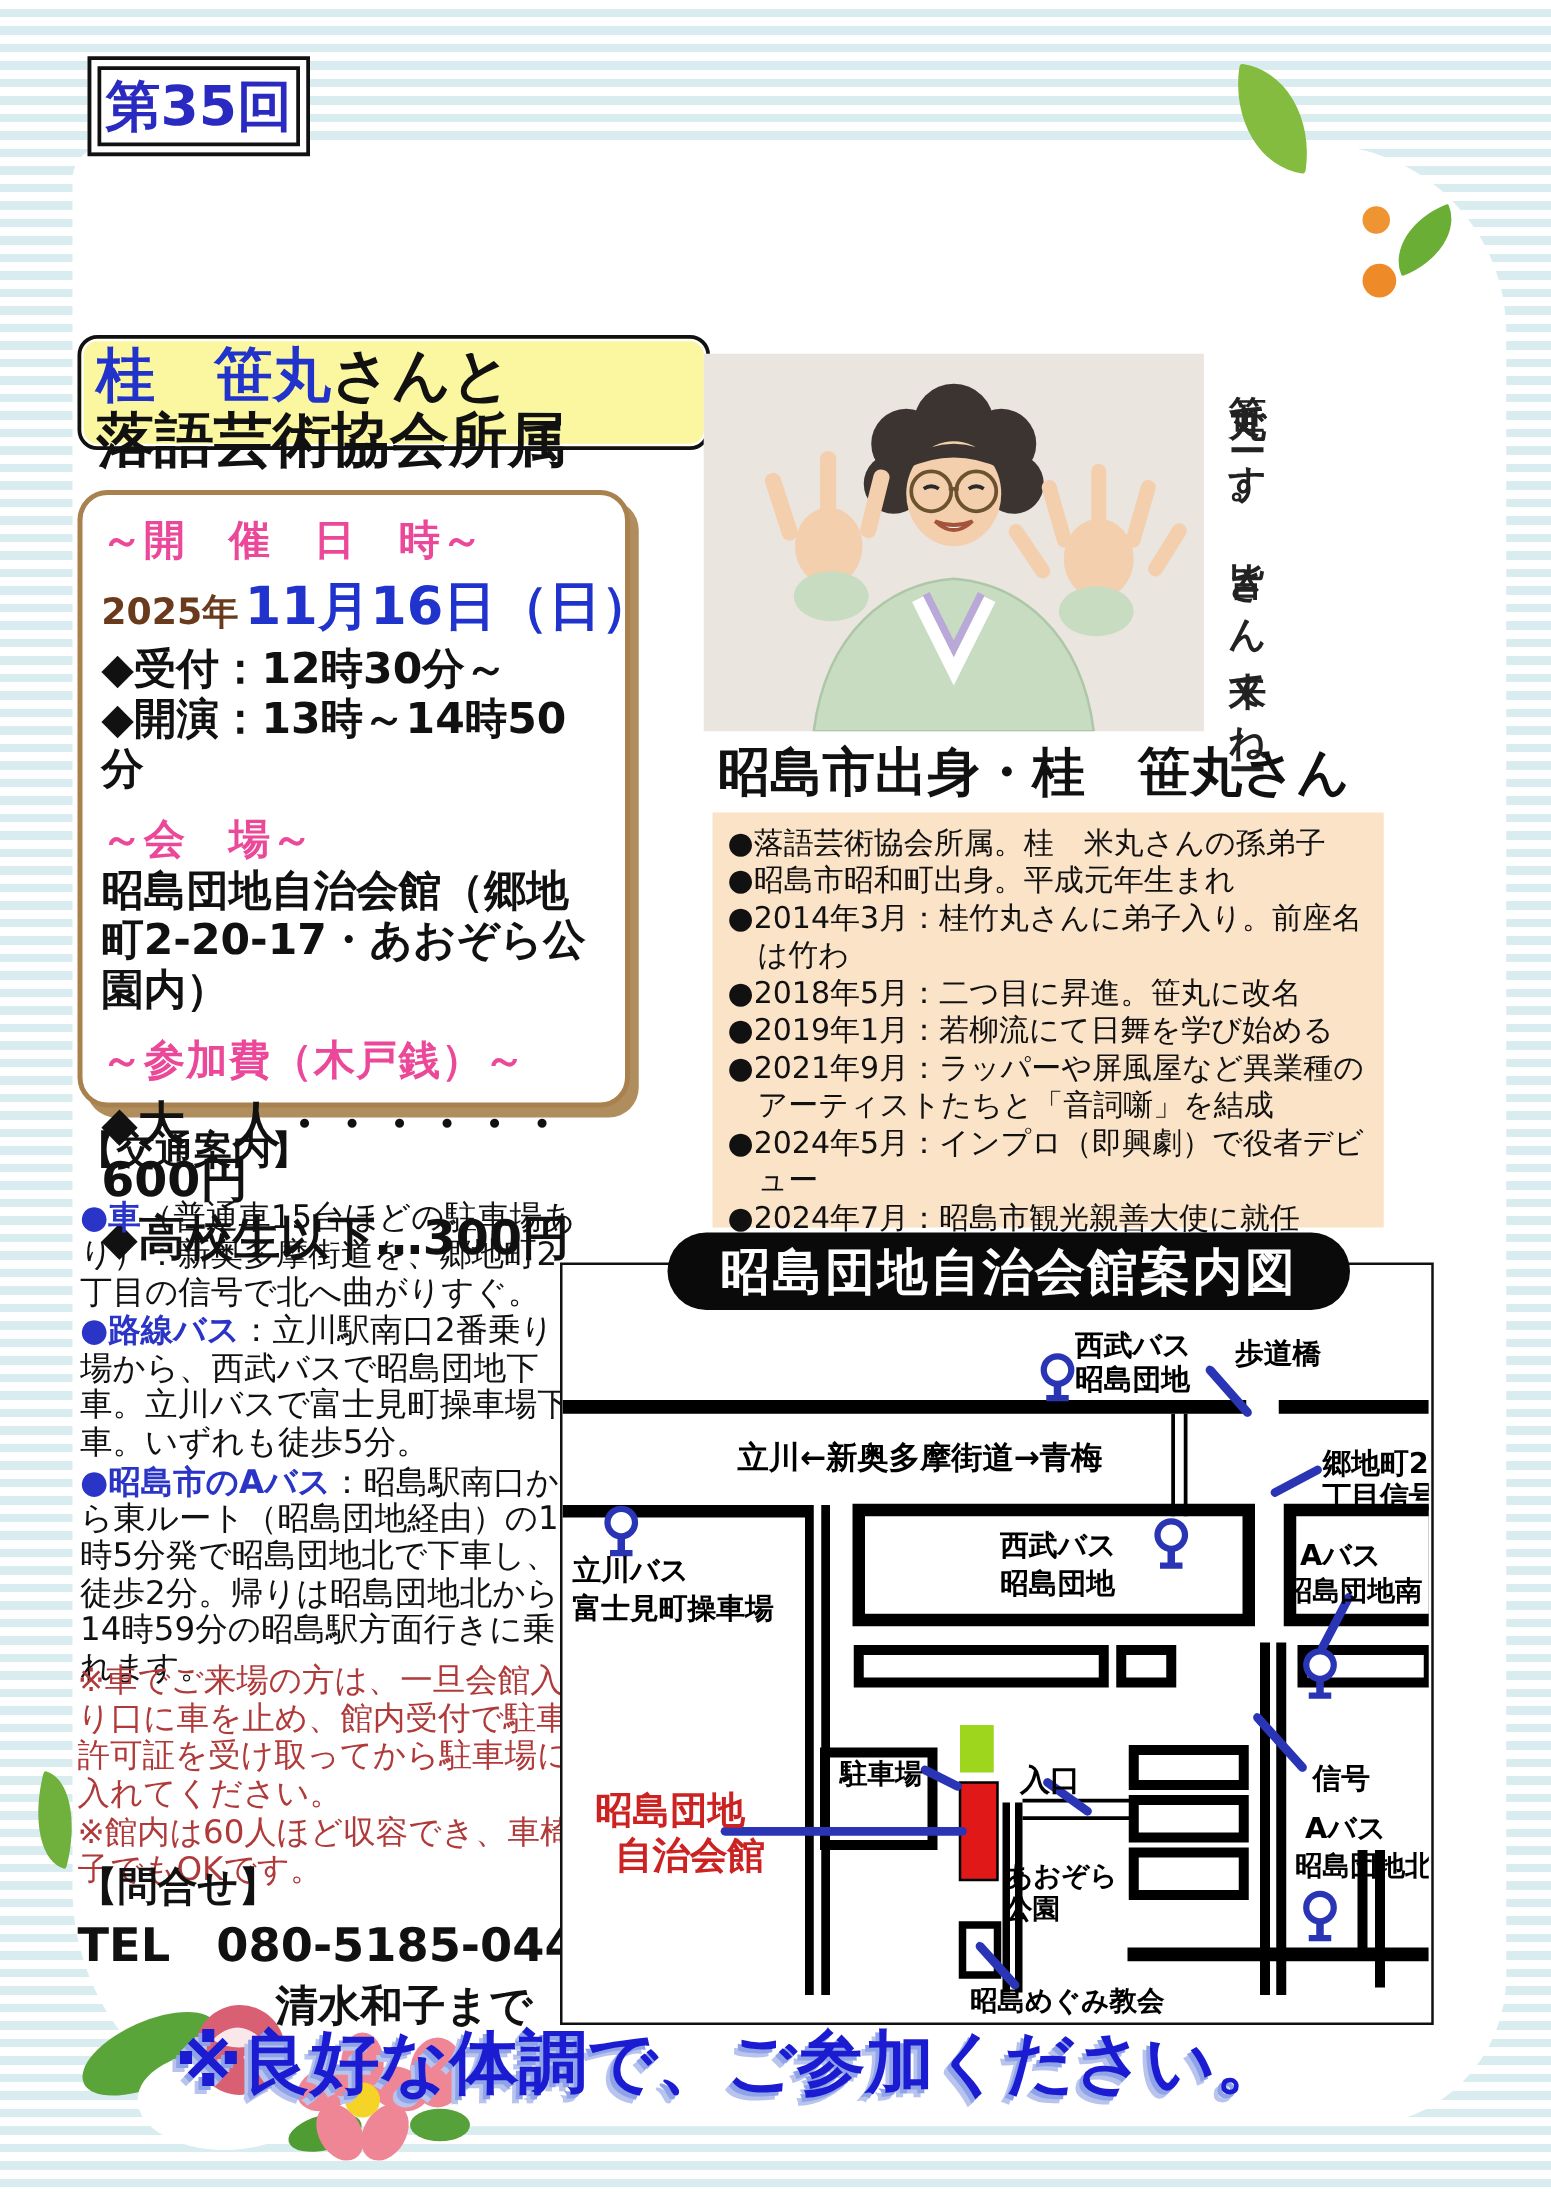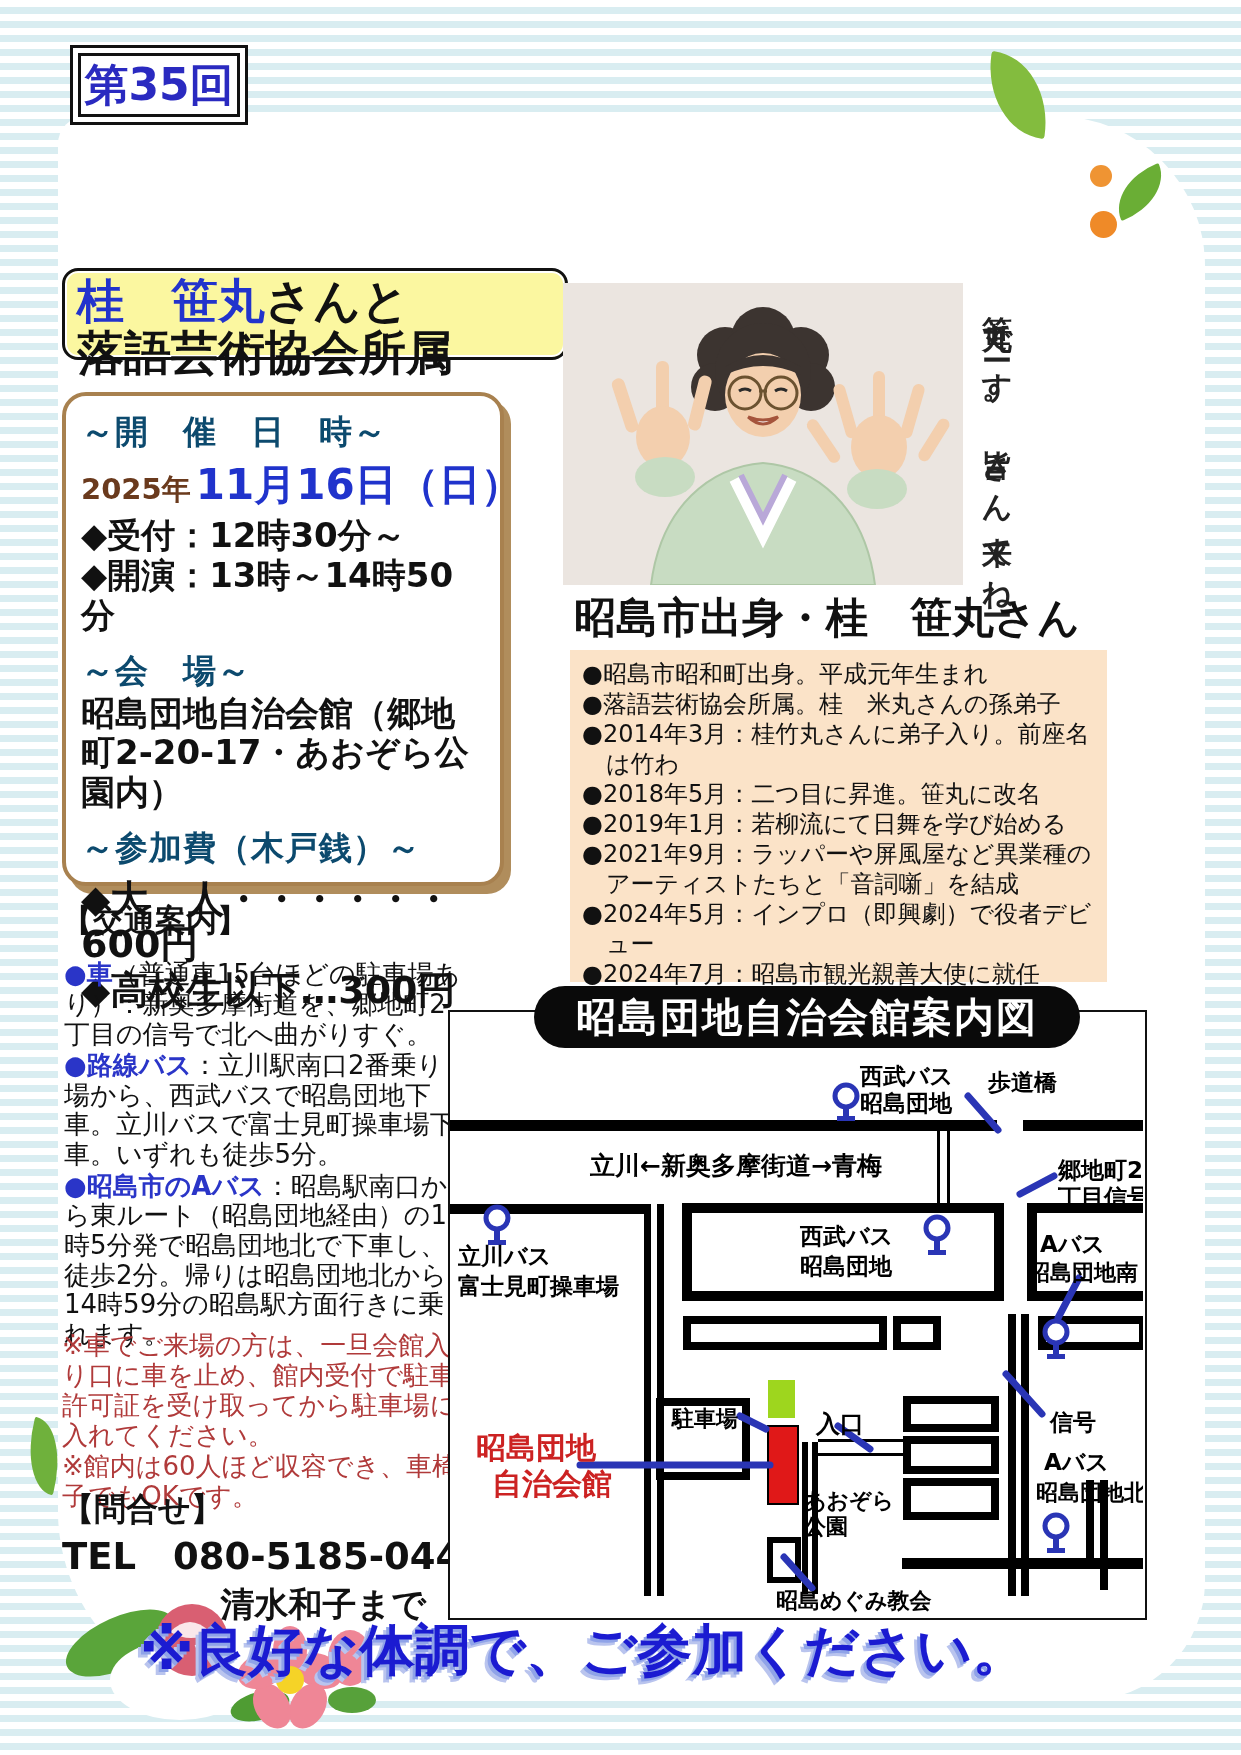--- a/index.html
+++ b/index.html
@@ -19,21 +19,21 @@
     text-shadow:0 -7px 0 #fff,7px 0 0 #fff,0 7px 0 #fff,-7px 0 0 #fff,5px 5px 0 #fff,-5px 5px 0 #fff,5px -5px 0 #fff,-5px -5px 0 #fff,
     -14px 12px 0 #bcbcbc,-9px 15px 0 #bcbcbc;}
   
   .banner{left:62px;top:268px;width:506px;height:92px;background:#fbf7a0;border:3px solid #111;
     border-radius:16px;box-shadow:inset 0 0 0 2px #fff;z-index:3;padding:4px 12px;box-sizing:border-box;
     font-size:47px;font-weight:900;line-height:1.1;color:#111;white-space:nowrap;}
   .banner .blue{color:#2233cc;}
   
   .event-box{left:62px;top:392px;width:442px;height:494px;background:#fff;border:4px solid #a8814f;
     border-radius:24px;box-shadow:7px 8px 0 #b08d5c;z-index:3;padding:14px 15px;box-sizing:border-box;}
-  .h-red{font-size:33px;font-weight:900;color:#0c4a6e;letter-spacing:1px;}
+  .h-red{font-size:33px;font-weight:900;color:#ec4899;letter-spacing:1px;}
   .event-line{font-size:34px;font-weight:900;color:#111;line-height:1.18;}
   .fee-line{font-size:38px;font-weight:900;color:#111;line-height:1.2;}
   .date-row{white-space:nowrap;margin:2px 0;}
   .date-row .year{font-size:29px;font-weight:700;color:#6a3a1d;}
   .date-row .date{font-size:42px;font-weight:900;color:#2033cc;}
   .venue-text{font-size:34px;font-weight:900;color:#111;line-height:1.15;}
   .mt6{margin-top:6px;} .mt14{margin-top:14px;}
   
   .photo{left:563px;top:283px;width:400px;height:302px;z-index:3;background:#ebe5e0;}
   .v-caption{left:976px;top:292px;height:580px;z-index:3;writing-mode:vertical-rl;
@@ -145,22 +145,22 @@
         <ellipse cx="0" cy="6" rx="28" ry="32" fill="#f3cfae"></ellipse>
         <ellipse cx="-2" cy="48" rx="30" ry="20" fill="#c8dcc2"></ellipse>
       </g>
     </svg>
   </div>
 
   <div class="abs v-caption">笹丸でーす。皆さん来てねー</div>
 
   <div class="abs profile-heading">昭島市出身・桂　笹丸さん</div>
   <div class="abs bio-box">
+    <div>●落語芸術協会所属。桂　米丸さんの孫弟子</div>
     <div>●昭島市昭和町出身。平成元年生まれ</div>
-    <div>●落語芸術協会所属。桂　米丸さんの孫弟子</div>
     <div>●2014年3月：桂竹丸さんに弟子入り。前座名は竹わ</div>
     <div>●2018年5月：二つ目に昇進。笹丸に改名</div>
     <div>●2019年1月：若柳流にて日舞を学び始める</div>
     <div>●2021年9月：ラッパーや屏風屋など異業種のアーティストたちと「音詞噺」を結成</div>
     <div>●2024年5月：インプロ（即興劇）で役者デビュー</div>
     <div>●2024年7月：昭島市観光親善大使に就任</div>
     <div class="cont">近年ますます芸に磨きが掛かってきました。</div>
   </div>
 
   <div class="abs access">

